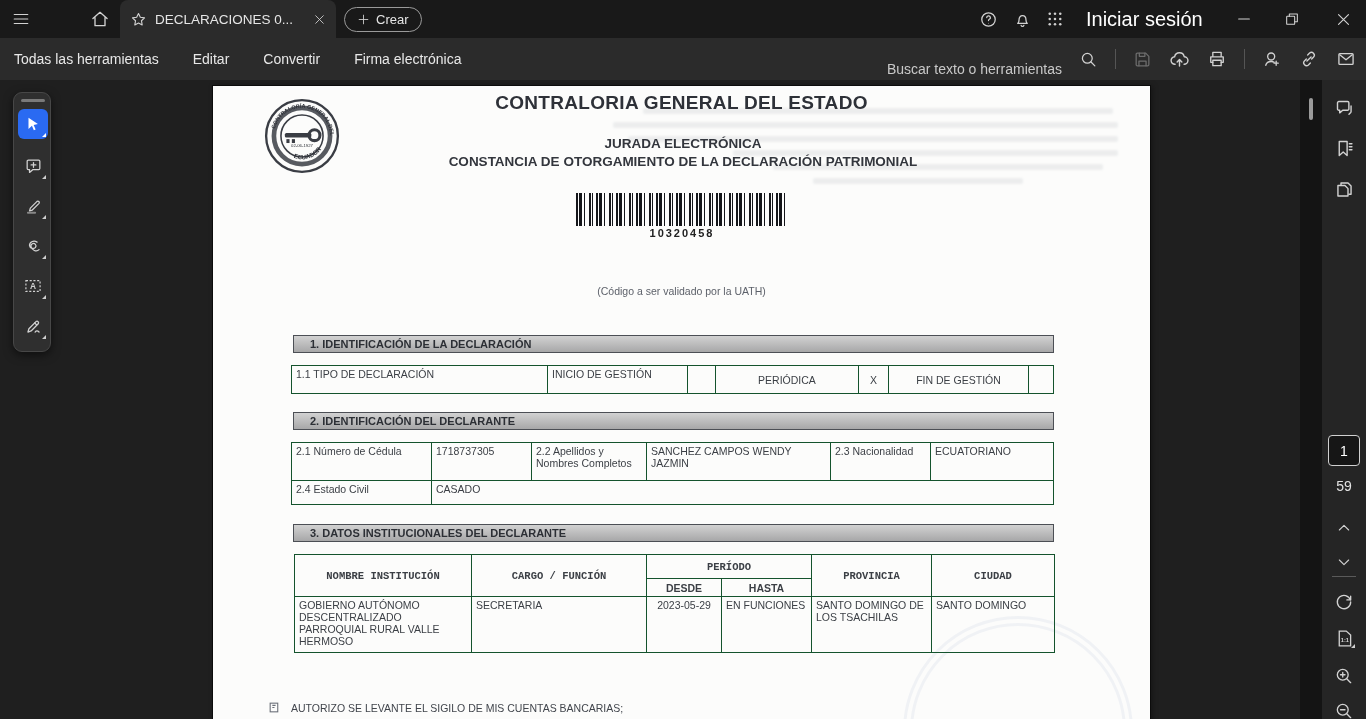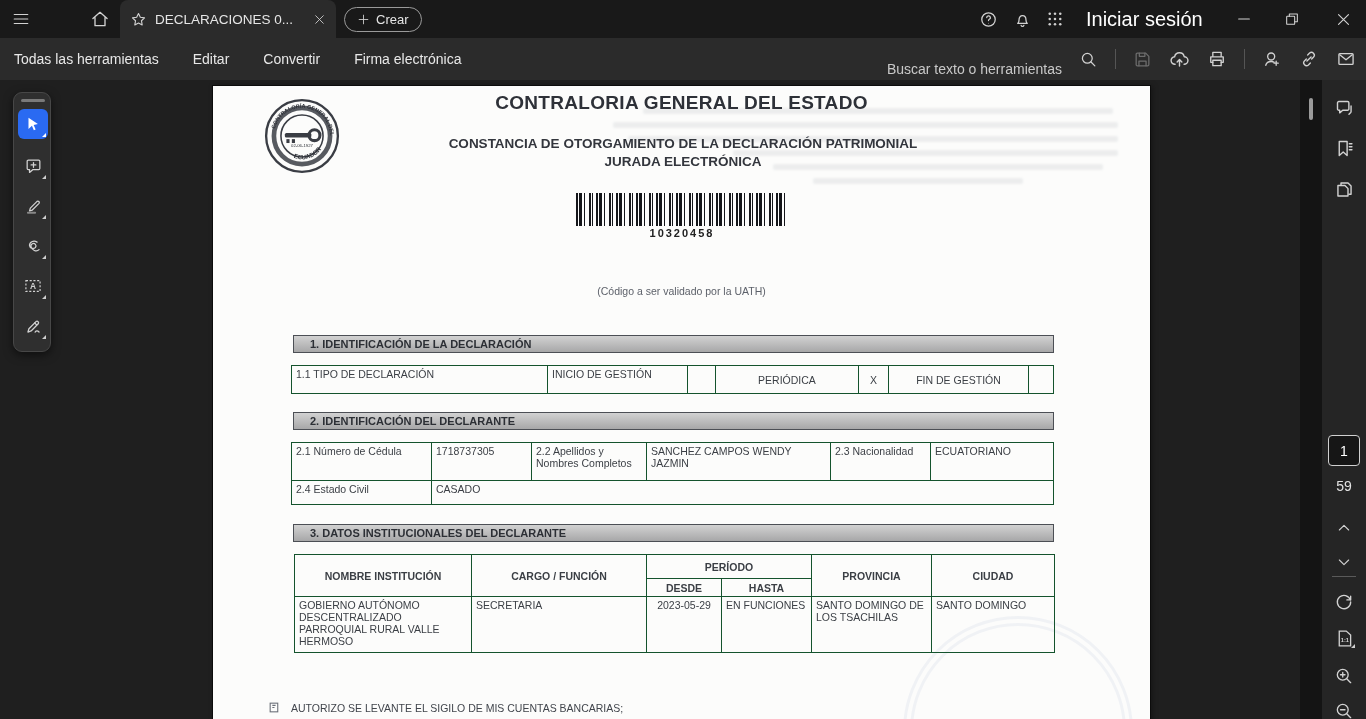--- a/index.html
+++ b/index.html
@@ -280,22 +280,22 @@
       </text>
       <rect x="28" y="46" width="34" height="6" rx="2" fill="#3a3d44"></rect>
       <circle cx="66" cy="49" r="7" fill="none" stroke="#3a3d44" stroke-width="4"></circle>
       <rect x="30" y="54" width="4" height="5" fill="#3a3d44"></rect>
         <rect x="37" y="54" width="4" height="5" fill="#3a3d44"></rect>
       <text x="50" y="64" text-anchor="middle" font-size="5.5" fill="#2e3138" font-family="Liberation Sans, sans-serif">02-06-1927</text>
     </svg>
 
     <div id="doc-title">CONTRALORIA GENERAL DEL ESTADO</div>
     <div id="doc-sub">
+      <div>JURADA ELECTRÓNICA</div>
       <div>CONSTANCIA DE OTORGAMIENTO DE LA DECLARACIÓN PATRIMONIAL</div>
-      <div>JURADA ELECTRÓNICA</div>
     </div>
 
     <div id="barcode">
       <div id="bars"></div>
       <div class="num">10320458</div>
     </div>
     <div id="code-caption">(Código a ser validado por la UATH)</div>
 
     <div class="sec-bar" style="top:249px;">1. IDENTIFICACIÓN DE LA DECLARACIÓN</div>
     <table class="doc" style="left:78px;top:279px;width:762px;">
@@ -351,21 +351,21 @@
     <table class="doc" style="left:81px;top:468px;width:760px;">
       <colgroup>
           <col style="width:177px">
           <col style="width:175px">
           <col style="width:75px">
           <col style="width:90px">
           <col style="width:120px">
           <col style="width:123px">
         </colgroup>
       <tbody>
-          <tr style="height:24px;">
+          <tr style="height:24px;font-family:Liberation Mono, monospace;">
         <th rowspan="2">NOMBRE INSTITUCIÓN</th>
         <th rowspan="2">CARGO / FUNCIÓN</th>
         <th colspan="2">PERÍODO</th>
         <th rowspan="2">PROVINCIA</th>
         <th rowspan="2">CIUDAD</th>
       </tr>
       <tr style="height:18px;">
         <th>DESDE</th>
         <th>HASTA</th>
       </tr>

